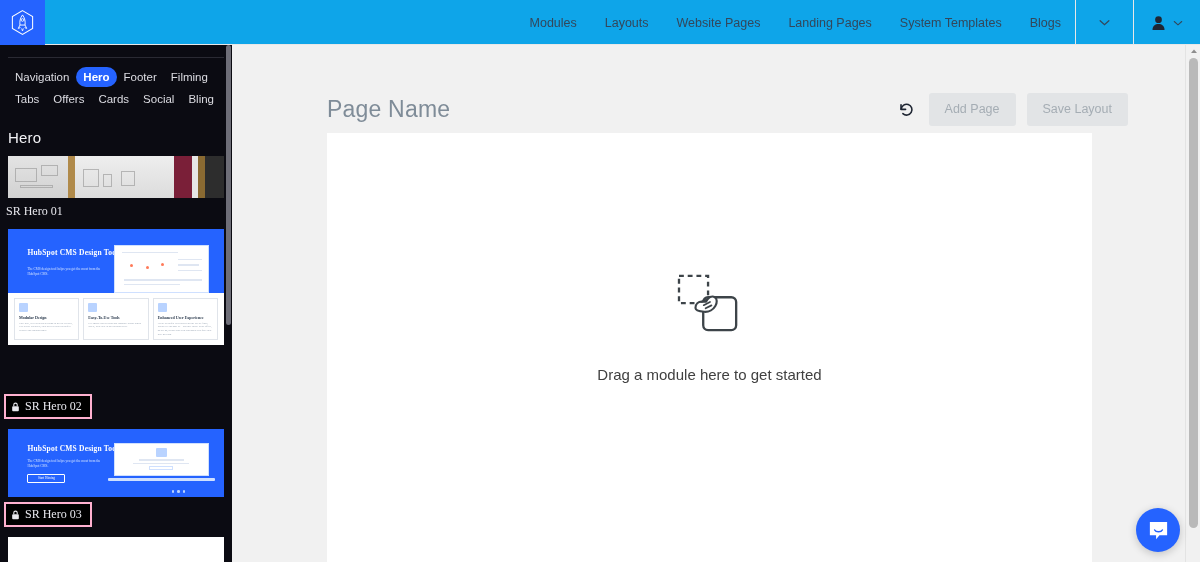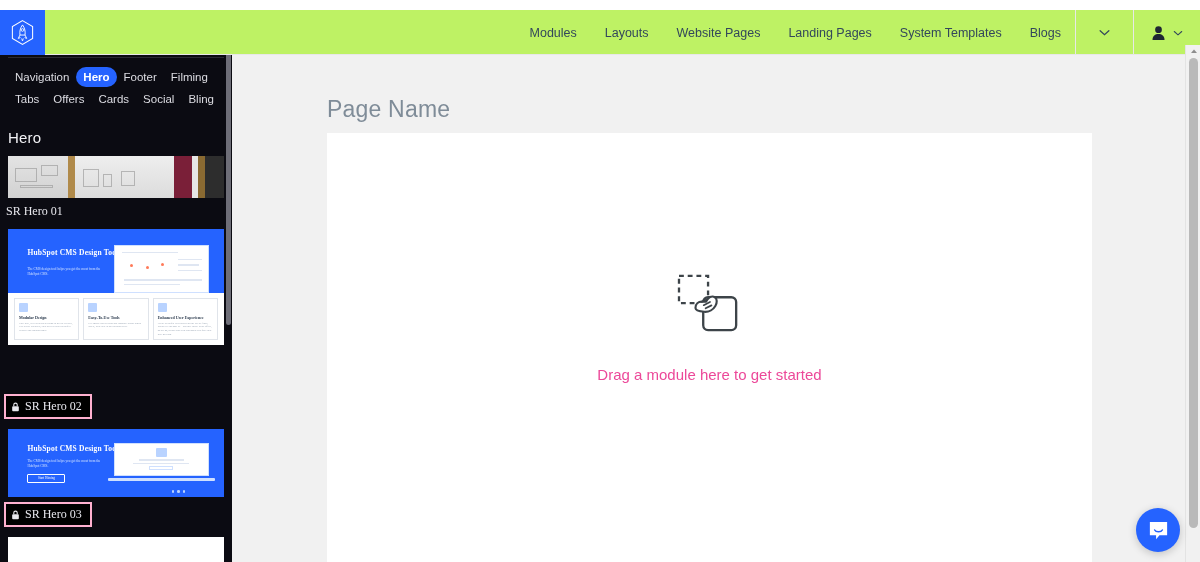--- a/index.html
+++ b/index.html
@@ -7,25 +7,24 @@
     width: 1200px; height: 562px;
     overflow: hidden;
     font-family: "Liberation Sans", sans-serif;
     background: #ffffff;
   }
 
   
   .topbar {
     position: absolute; top: 0; left: 0;
     width: 1200px; height: 45px;
-    background: #bef264;
+    background: #0ea5e9;
     border-bottom: 1px solid #e8e8e8;
     display: flex; align-items: stretch;
     z-index: 40;
-    margin-top: 10px;
   }
   .logo-box {
     width: 45px; height: 45px;
     background: #2563ff;
     display: flex; align-items: center; justify-content: center;
     flex: none;
   }
   .topnav {
     margin-left: auto;
     display: flex; align-items: center;
@@ -234,21 +233,21 @@
     position: relative;
   }
   .drop-zone {
     position: absolute; left: 0; top: 0;
     width: 100%; height: 100%;
     display: flex; flex-direction: column;
     align-items: center; justify-content: center;
     gap: 30px;
     padding-bottom: 40px;
   }
-  .drop-text { font-size: 15px; color: #ec4899; }
+  .drop-text { font-size: 15px; color: #404040; }
 
   
   .scrollbar {
     position: absolute; right: 0; top: 45px;
     width: 15px; height: 517px;
     background: #f1f1f1;
     border-left: 1px solid #e3e3e3;
     z-index: 50;
   }
   .sb-arrow {
@@ -463,20 +462,30 @@
 </div>
 
 <div class="side-scroll">
   <div class="side-thumb"></div>
 </div>
 
 <div class="main">
 
   <div class="main-header">
     <div class="page-title">Page Name</div>
+    <div class="header-actions">
+      <div class="undo-btn">
+        <svg width="17" height="17" viewBox="0 0 18 18">
+          <path d="M3.4 8.6 A5.7 5.7 0 1 1 5.2 13.4" fill="none" stroke="#1f2633" stroke-width="1.7" stroke-linecap="round"></path>
+          <path d="M3.2 3.9 L3.2 8.9 L8 8.9" fill="none" stroke="#1f2633" stroke-width="1.7" stroke-linecap="round" stroke-linejoin="round"></path>
+        </svg>
+      </div>
+      <button class="gbtn">Add Page</button>
+      <button class="gbtn">Save Layout</button>
+    </div>
   </div>
 
   <div class="canvas">
     <div class="drop-zone">
       <svg width="68" height="62" viewBox="0 0 70 64">
         <rect x="3" y="2" width="30" height="28" fill="none" stroke="#3d4449" stroke-width="2.4" stroke-dasharray="5,4"></rect>
         <rect x="28" y="24" width="34" height="34" rx="5" fill="#ffffff" stroke="#3d4449" stroke-width="2.4"></rect>
         <path d="M20 35 C20 31 23 28.5 26.5 28.5 L31 28.5 C33 24 37 22 40 24 C42.5 25.5 42.5 30 40.5 33 C38.5 36.5 34 39.5 29 39 C24 38.5 20 37.5 20 35 Z" fill="#ffffff" stroke="#3d4449" stroke-width="2.2" stroke-linejoin="round"></path>
         <path d="M26.5 28.8 L33 25.5 M28.5 32.2 L35 28.8 M30.5 35.4 L36.5 32.4" fill="none" stroke="#3d4449" stroke-width="1.8" stroke-linecap="round"></path>
       </svg>

